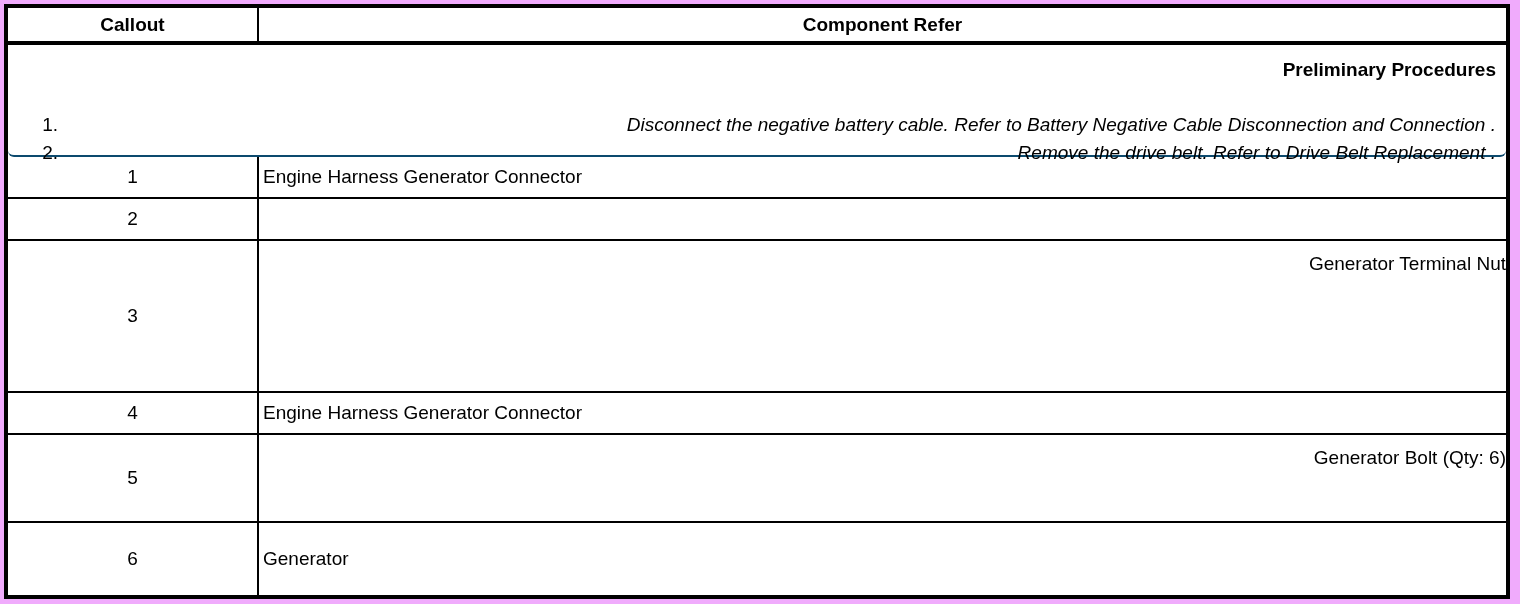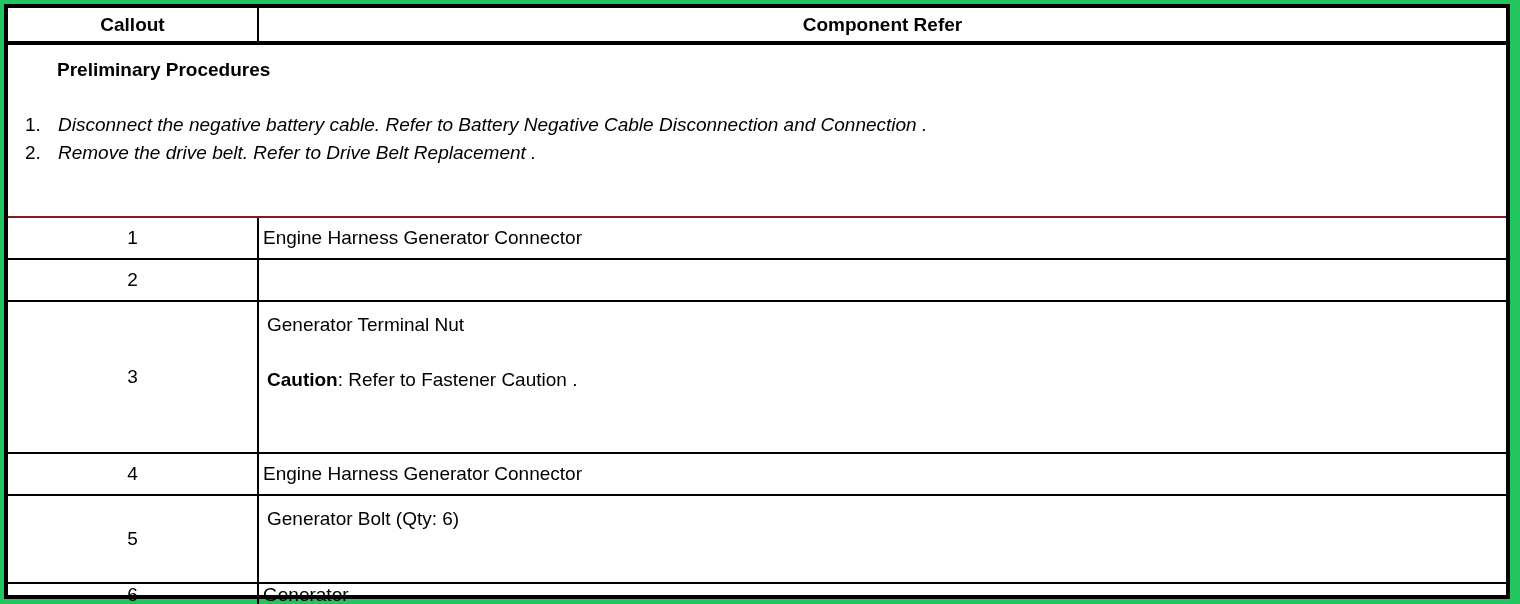--- a/index.html
+++ b/index.html
@@ -1,19 +1,20 @@
 <!DOCTYPE html>
 <html><head>
 <meta charset="utf-8">
 <style>
   html,body{margin:0;padding:0;background:#ffffff;}
   #canvas{
-    position:relative;width:1520px;height:604px;background:#22c55e;
+    position:relative;width:1520px;height:604px;background:#f0abfc;
     font-family:"Liberation Sans",sans-serif;color:#000000;font-size:19px;
     overflow:hidden;
+    text-align:right;
   }
   .tbl{
     position:absolute;left:4px;top:4px;width:1506px;height:595px;
     border:4px solid #000;box-sizing:border-box;background:#fff;
     display:flex;flex-direction:column;
   }
   .row{
     display:flex;flex-direction:row;border-bottom:2px solid #000;
     box-sizing:border-box;flex-shrink:0;
   }
@@ -23,22 +24,22 @@
     width:251px;border-right:2px solid #000;box-sizing:border-box;
     display:flex;align-items:center;justify-content:center;flex-shrink:0;
   }
   .c2{
     flex:1;box-sizing:border-box;display:flex;align-items:center;
     padding-left:4px;overflow:hidden;
   }
   .hdr .c1,.hdr .c2{font-weight:bold;justify-content:center;padding-left:0;}
   
   .prelim{
-    display:block;height:173px;box-sizing:border-box;border-bottom:2px solid #7f1d1d;
-    flex-shrink:0;padding:14px 10px 0 0;
+    display:block;height:112px;box-sizing:border-box;border-bottom:2px solid #0c4a6e;
+    flex-shrink:0;padding:14px 10px 0 0;border-radius:6px;
   }
   .prelim-title{
     font-weight:bold;line-height:22px;padding-left:49px;margin:0 0 33px 0;
   }
   .step{display:flex;line-height:22px;margin:0 0 6px 0;}
   .step-num{width:33px;margin-left:17px;flex-shrink:0;}
   .step-text{flex:1;font-style:italic;}
   
   .h42{height:42px;} .h152{height:152px;} .h88{height:88px;}
   
@@ -79,21 +80,20 @@
     </div>
 
     <div class="row h42">
       <div class="c1">2</div>
     </div>
 
     <div class="row h152">
       <div class="c1">3</div>
       <div class="c2 mcell">
         <p class="ln">Generator Terminal Nut</p>
-        <p class="ln"><span class="b">Caution</span><span>: Refer to Fastener Caution .</span></p>
       </div>
     </div>
 
     <div class="row h42">
       <div class="c1">4</div>
       <div class="c2">
         <span>Engine Harness Generator Connector</span>
       </div>
     </div>
 

